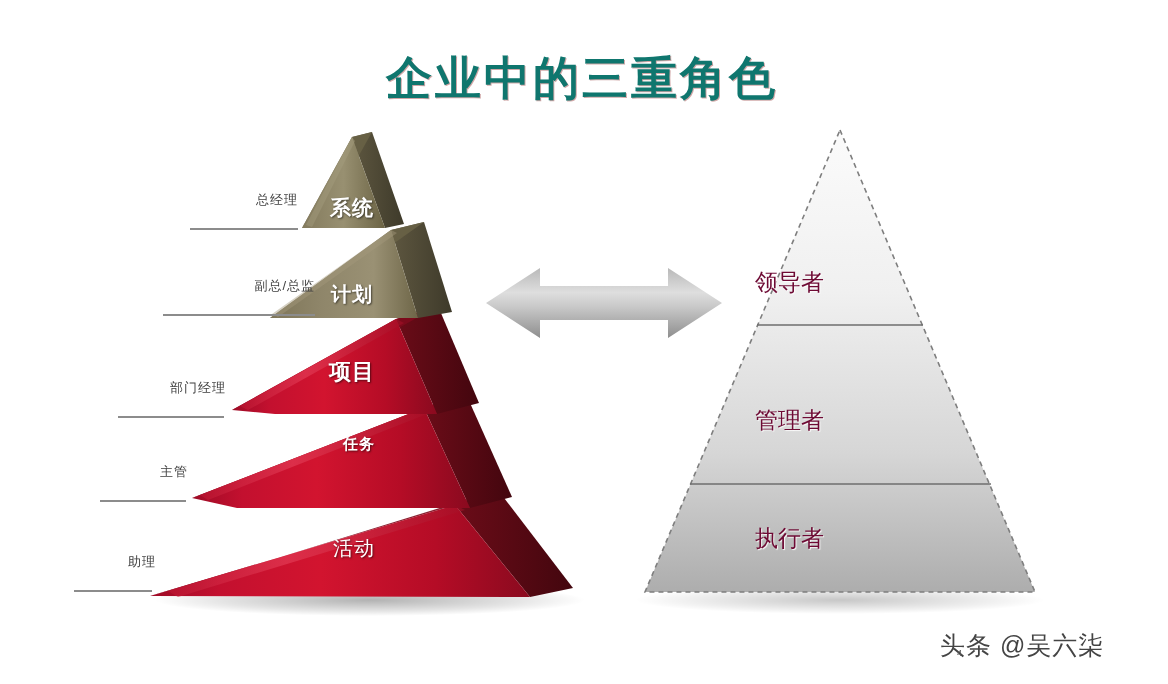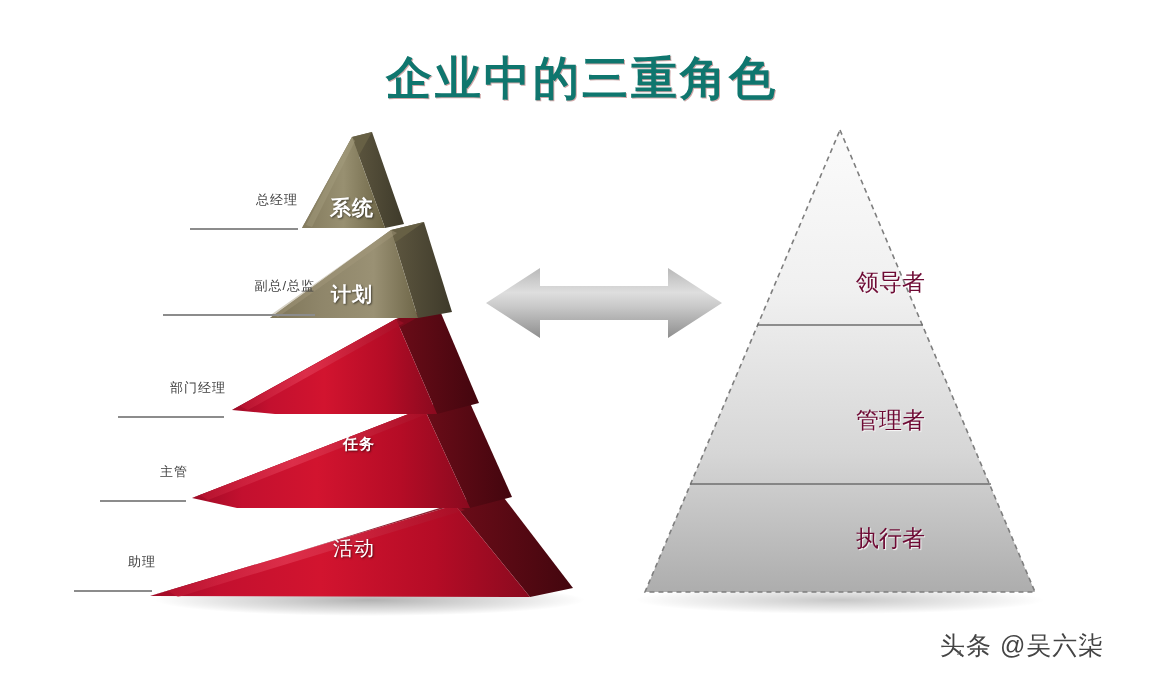--- a/index.html
+++ b/index.html
@@ -85,21 +85,21 @@
   
   .right-pyramid {
     position: absolute;
     left: 620px;
     top: 0;
     width: 548px;
     height: 684px;
   }
   .rp-label {
     position: absolute;
-    text-align: right;
+    text-align: left;
     color: #6E0A34;
     font-size: 23px;
     white-space: nowrap;
     text-shadow: 1px 1px 1px rgba(255,255,255,0.9);
     pointer-events: none;
   }
   .rp-label.r0 { left: 755px; top: 267px; width: 170px; }
   .rp-label.r1 { left: 755px; top: 405px; width: 170px; }
   .rp-label.r2 { left: 755px; top: 523px; width: 170px; }
 
@@ -194,20 +194,21 @@
       <polygon points="272,314 391,230 397,233 278,317" fill="#A39A7D" opacity="0.45"></polygon>
 
       <polygon points="352,137 372,132 404,224 385,228" fill="url(#sideKG)"></polygon>
       <polygon points="302,228 322,222 372,132 352,137" fill="#6A6346" opacity="0.85"></polygon>
       <polygon points="352,137 302,228 385,228" fill="url(#khakiTopG)"></polygon>
       <polygon points="352,137 306,225 312,227 355,141" fill="#A8A083" opacity="0.4"></polygon>
     </svg>
 
     <div class="tier-label t0">系统</div>
     <div class="tier-label t1">计划</div>
+    <div class="tier-label t2">项目</div>
     <div class="tier-label t3">任务</div>
     <div class="tier-label t4">活动</div>
   </div>
 
   <div class="callout" style="left:190px; top:196px; width:108px;">
     <span class="ctext">总经理</span>
     <span class="cline" style="width:108px;"></span>
   </div>
 
   <div class="callout" style="left:163px; top:282px; width:152px;">

